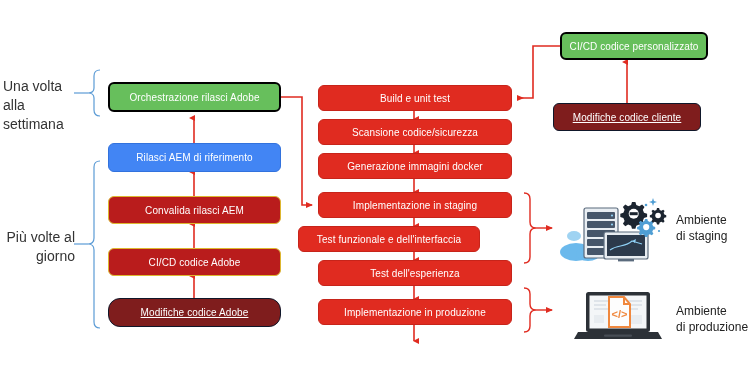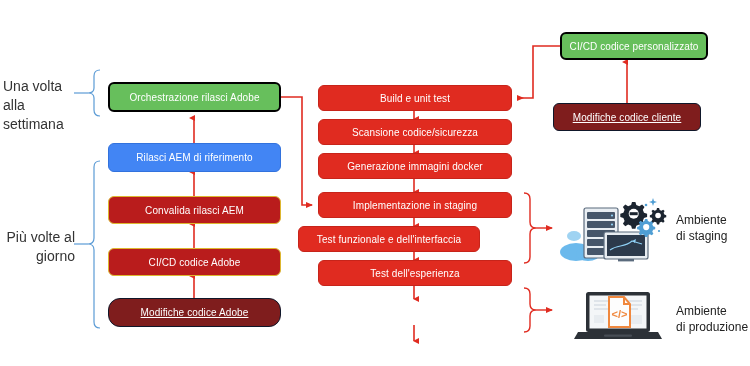--- a/index.html
+++ b/index.html
@@ -138,20 +138,21 @@
   <div class="node red" style="left:318px;top:119px;width:194px;height:26px;">Scansione codice/sicurezza</div>
 
   <div class="node red" style="left:318px;top:153px;width:194px;height:26px;">Generazione immagini docker</div>
 
   <div class="node red" style="left:318px;top:192px;width:194px;height:26px;">Implementazione in staging</div>
 
   <div class="node red" style="left:298px;top:226px;width:182px;height:26px;">Test funzionale e dell'interfaccia</div>
 
   <div class="node red" style="left:318px;top:260px;width:194px;height:26px;">Test dell'esperienza</div>
 
+  <div class="node red" style="left:318px;top:299px;width:194px;height:26px;">Implementazione in produzione</div>
 
   <div class="node green" style="left:560px;top:32px;width:148px;height:28px;">CI/CD codice personalizzato</div>
 
   <div class="node magenta" style="left:553px;top:103px;width:148px;height:28px;">Modifiche codice cliente</div>
 
   <div class="icon-box" style="left:560px;top:196px;">
     <svg width="108" height="66" viewBox="0 0 108 66" xmlns="http://www.w3.org/2000/svg">
 
       <g>
         <ellipse cx="16" cy="56" rx="16" ry="9" fill="#6bb9ec"></ellipse>

